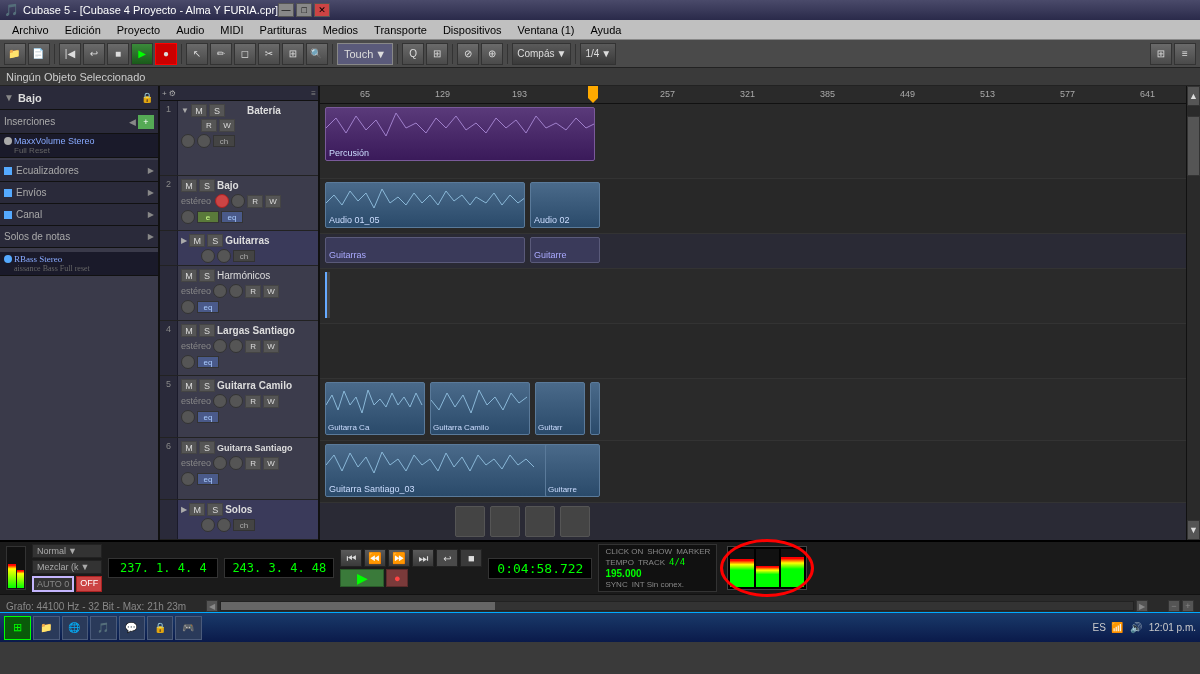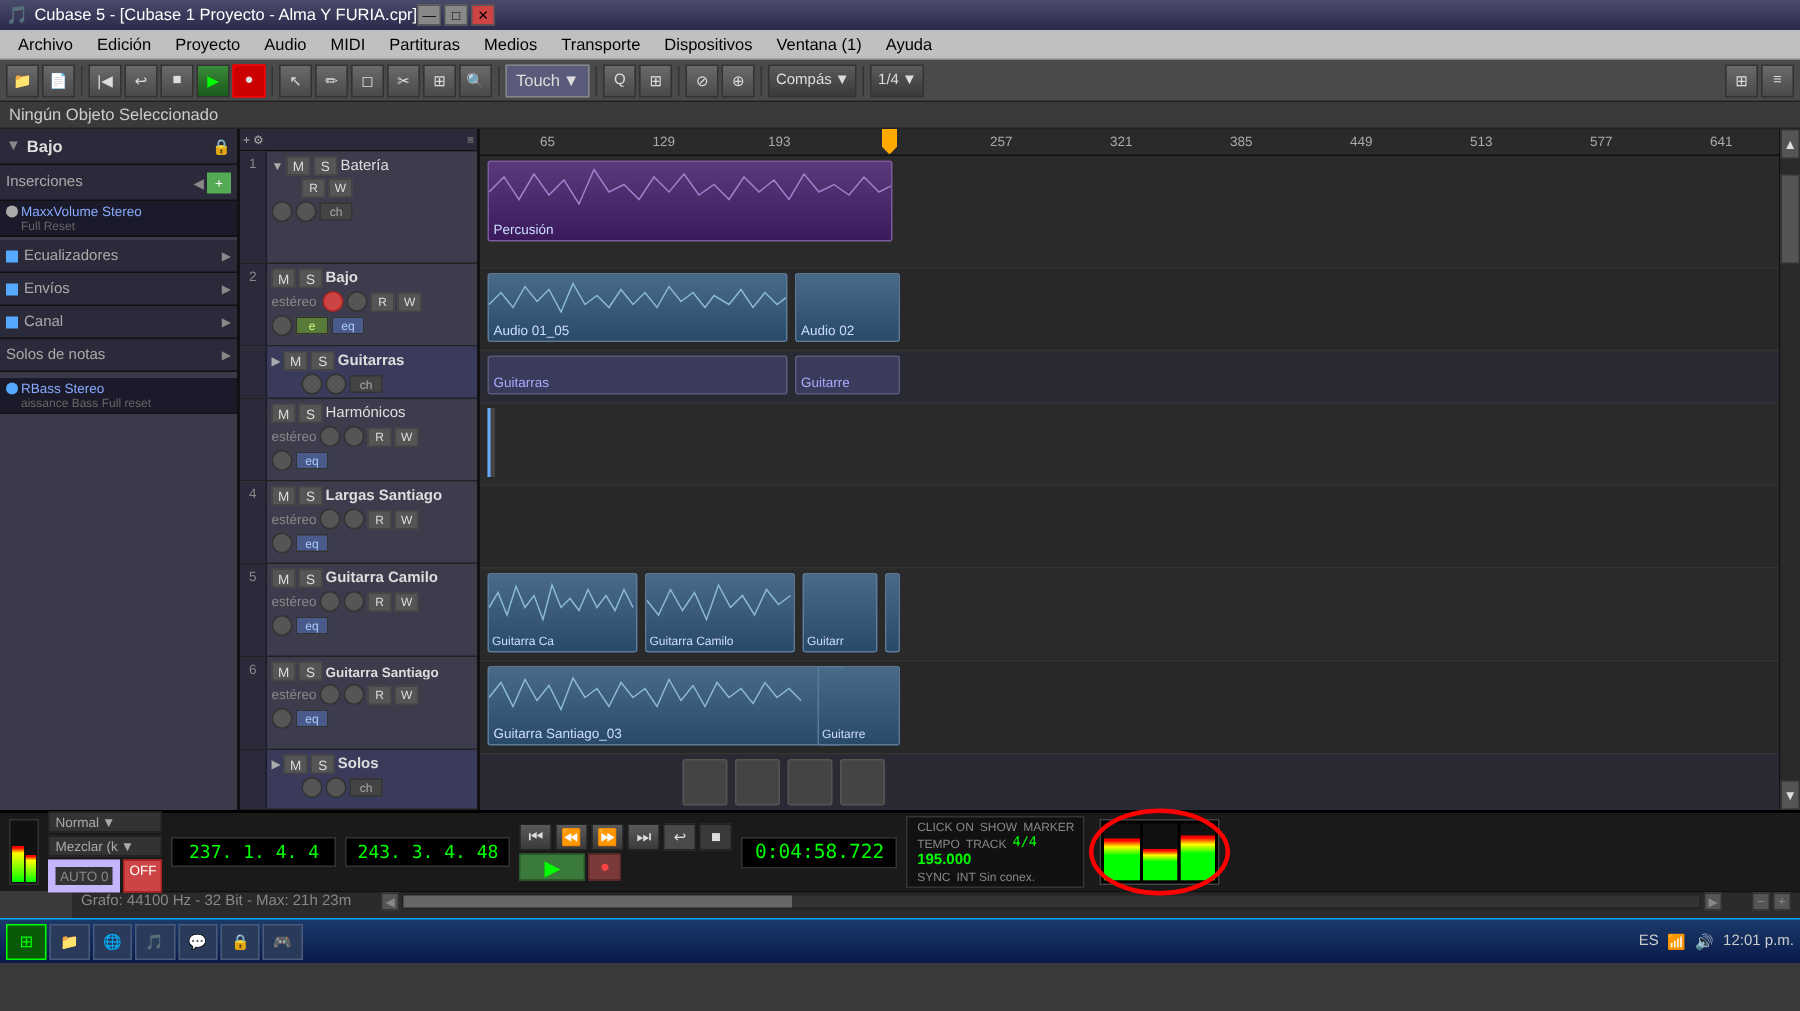--- a/index.html
+++ b/index.html
@@ -173,21 +173,21 @@
       display: flex; align-items: center; gap: 6px;
       color: #ccc;
       font-size: 10px;
     }
   </style>
 </head>
 <body>
 
 <div id="title-bar">
   <span style="font-size:12px; margin-right:4px;">🎵</span>
-  <span>Cubase 5 - [Cubase 1 Proyecto - Alma Y FURIA.cpr]</span>
+  <span>Cubase 5 - [Cubase 4 Proyecto - Alma Y FURIA.cpr]</span>
   <div class="win-controls">
     <div class="win-btn">—</div>
     <div class="win-btn">□</div>
     <div class="win-btn close">✕</div>
   </div>
 </div>
 
 <div id="menu-bar">
   <div class="menu-item">Archivo</div>
   <div class="menu-item">Edición</div>
@@ -292,21 +292,21 @@
         <span style="width:8px;height:8px;background:#5af;display:inline-block;"></span>
         <span style="font-size:10px;color:#aaa;">Canal</span>
         <span style="font-size:8px;color:#888;margin-left:auto;">▶</span>
       </div>
       <div style="height:22px;background:#2a2a3a;border-bottom:1px solid #111;display:flex;align-items:center;padding:0 4px;gap:4px;">
         <span style="font-size:10px;color:#aaa;">Solos de notas</span>
         <span style="font-size:8px;color:#888;margin-left:auto;">▶</span>
       </div>
     </div>
 
-    <div style="background:#1a1a2a;padding:2px 4px;border-bottom:1px solid #111;margin-top:4px;">
+    <div style="background:#1a1a2a;padding:2px 4px;border-bottom:1px solid #111;margin-top:4px;font-family:Liberation Serif, serif;">
       <div style="display:flex;gap:2px;align-items:center;">
         <span style="width:8px;height:8px;background:#5af;display:inline-block;border-radius:50%;"></span>
         <span style="font-size:9px;color:#8af;">RBass Stereo</span>
       </div>
       <div style="font-size:8px;color:#666;padding-left:10px;">aissance Bass Full reset</div>
     </div>
   </div>
 
   <div style="display:flex; flex:1; overflow:hidden;">
 
@@ -320,21 +320,21 @@
 
       <div style="border-bottom:1px solid #222; background:#3c3c4c; min-height:75px; display:flex;">
         <div style="width:18px;background:#2a2a3a;border-right:1px solid #1a1a2a;display:flex;flex-direction:column;align-items:center;padding-top:3px;font-size:9px;color:#888;">
           <span>1</span>
         </div>
         <div style="flex:1;padding:3px;display:flex;flex-direction:column;gap:2px;">
           <div style="display:flex;align-items:center;gap:2px;">
             <span style="font-size:8px;color:#aaa;">▼</span>
             <span style="width:16px;height:13px;background:#555;border:1px solid #444;font-size:9px;display:flex;align-items:center;justify-content:center;cursor:pointer;">M</span>
             <span style="width:16px;height:13px;background:#555;border:1px solid #444;font-size:9px;display:flex;align-items:center;justify-content:center;cursor:pointer;">S</span>
-            <span style="font-size:10px;color:#ddd;font-weight:normal;flex:1;overflow:hidden;text-overflow:ellipsis;white-space:nowrap;">Batería</span>
+            <span style="font-size:10px;color:#ddd;font-weight:bold;flex:1;overflow:hidden;text-overflow:ellipsis;white-space:nowrap;margin-left:20px;">Batería</span>
           </div>
           <div style="display:flex;align-items:center;gap:2px;">
             <span style="font-size:8px;color:#888;margin-left:18px;"></span>
             <span style="width:16px;height:13px;background:#555;border:1px solid #444;font-size:8px;display:flex;align-items:center;justify-content:center;">R</span>
             <span style="width:16px;height:13px;background:#555;border:1px solid #444;font-size:8px;display:flex;align-items:center;justify-content:center;">W</span>
           </div>
           <div style="display:flex;align-items:center;gap:2px;">
             <span style="width:14px;height:14px;border-radius:50%;background:#555;border:1px solid #333;display:inline-block;"></span>
             <span style="width:14px;height:14px;border-radius:50%;background:#555;border:1px solid #333;display:inline-block;"></span>
             <span style="width:22px;height:12px;background:#444;border:1px solid #333;font-size:8px;color:#aaa;display:flex;align-items:center;justify-content:center;">ch</span>
@@ -615,21 +615,21 @@
   </div>
 
   <div style="display:flex;flex-direction:column;gap:2px;">
     <div style="background:#333;border:1px solid #222;color:#aaa;font-size:9px;padding:1px 4px;cursor:pointer;display:flex;gap:2px;">
       <span>Normal</span>▼
     </div>
     <div style="background:#333;border:1px solid #222;color:#aaa;font-size:9px;padding:1px 4px;cursor:pointer;display:flex;gap:2px;">
       <span>Mezclar (k</span>▼
     </div>
     <div style="display:flex;gap:2px;">
-      <span style="background:#333;border:5px solid #c4b5fd;color:#888;font-size:9px;padding:1px 3px;">AUTO 0</span>
+      <span style="background:#333;border:2px solid #c4b5fd;color:#888;font-size:9px;padding:1px 3px;">AUTO 0</span>
       <span style="background:#c44;border:1px solid #a22;color:#fff;font-size:9px;padding:1px 3px;">OFF</span>
     </div>
   </div>
 
   <div style="background:#000;color:#0f0;font-family:monospace;font-size:12px;padding:2px 6px;border:1px solid #333;min-width:110px;text-align:center;">237. 1. 4.  4</div>
 
   <div style="background:#000;color:#0f0;font-family:monospace;font-size:12px;padding:2px 6px;border:1px solid #333;min-width:110px;text-align:center;">243. 3. 4. 48</div>
 
   <div style="display:flex;flex-direction:column;gap:2px;">
     <div style="display:flex;gap:2px;">
@@ -678,21 +678,21 @@
     </div>
     <div style="flex:1;background:#111;position:relative;overflow:hidden;">
       <div style="position:absolute;bottom:0;width:100%;height:80%;background:linear-gradient(to top,#0f0 60%,#ff0 80%,#f00 95%);"></div>
     </div>
 
     <div style="position:absolute;inset:-8px;border:3px solid #f00;border-radius:50%;pointer-events:none;"></div>
   </div>
 
 </div>
 
-<div id="bottom-status" style="height:18px;background:#2a2a2a;display:flex;align-items:flex-start;padding:0 6px;font-size:10px;color:#888;border-top:1px solid #111; gap:20px;margin-left:48px;">
+<div id="bottom-status" style="height:18px;background:#2a2a2a;display:flex;align-items:flex-end;padding:0 6px;font-size:10px;color:#888;border-top:1px solid #111; gap:20px;">
   <span>Grafo: 44100 Hz - 32 Bit - Max: 21h 23m</span>
 
   <div style="flex:1;display:flex;align-items:center;gap:2px;">
     <div style="width:12px;height:12px;background:#555;border:1px solid #333;display:flex;align-items:center;justify-content:center;font-size:8px;cursor:pointer;">◀</div>
     <div style="flex:1;height:10px;background:#333;border:1px solid #222;">
       <div style="width:30%;height:100%;background:#666;"></div>
     </div>
     <div style="width:12px;height:12px;background:#555;border:1px solid #333;display:flex;align-items:center;justify-content:center;font-size:8px;cursor:pointer;">▶</div>
   </div>
   <div style="display:flex;gap:2px;">

